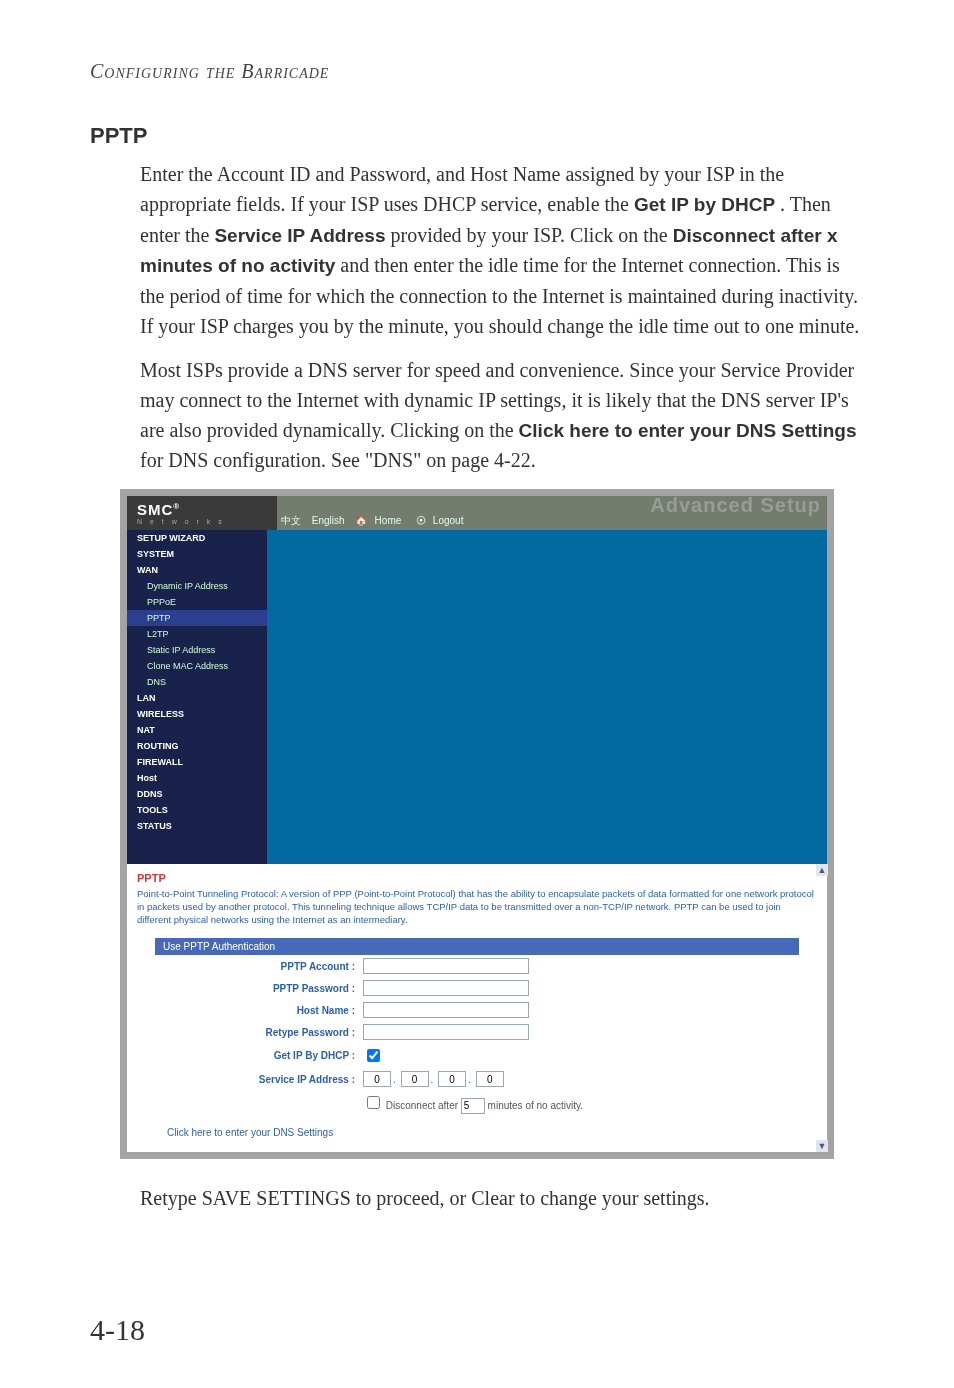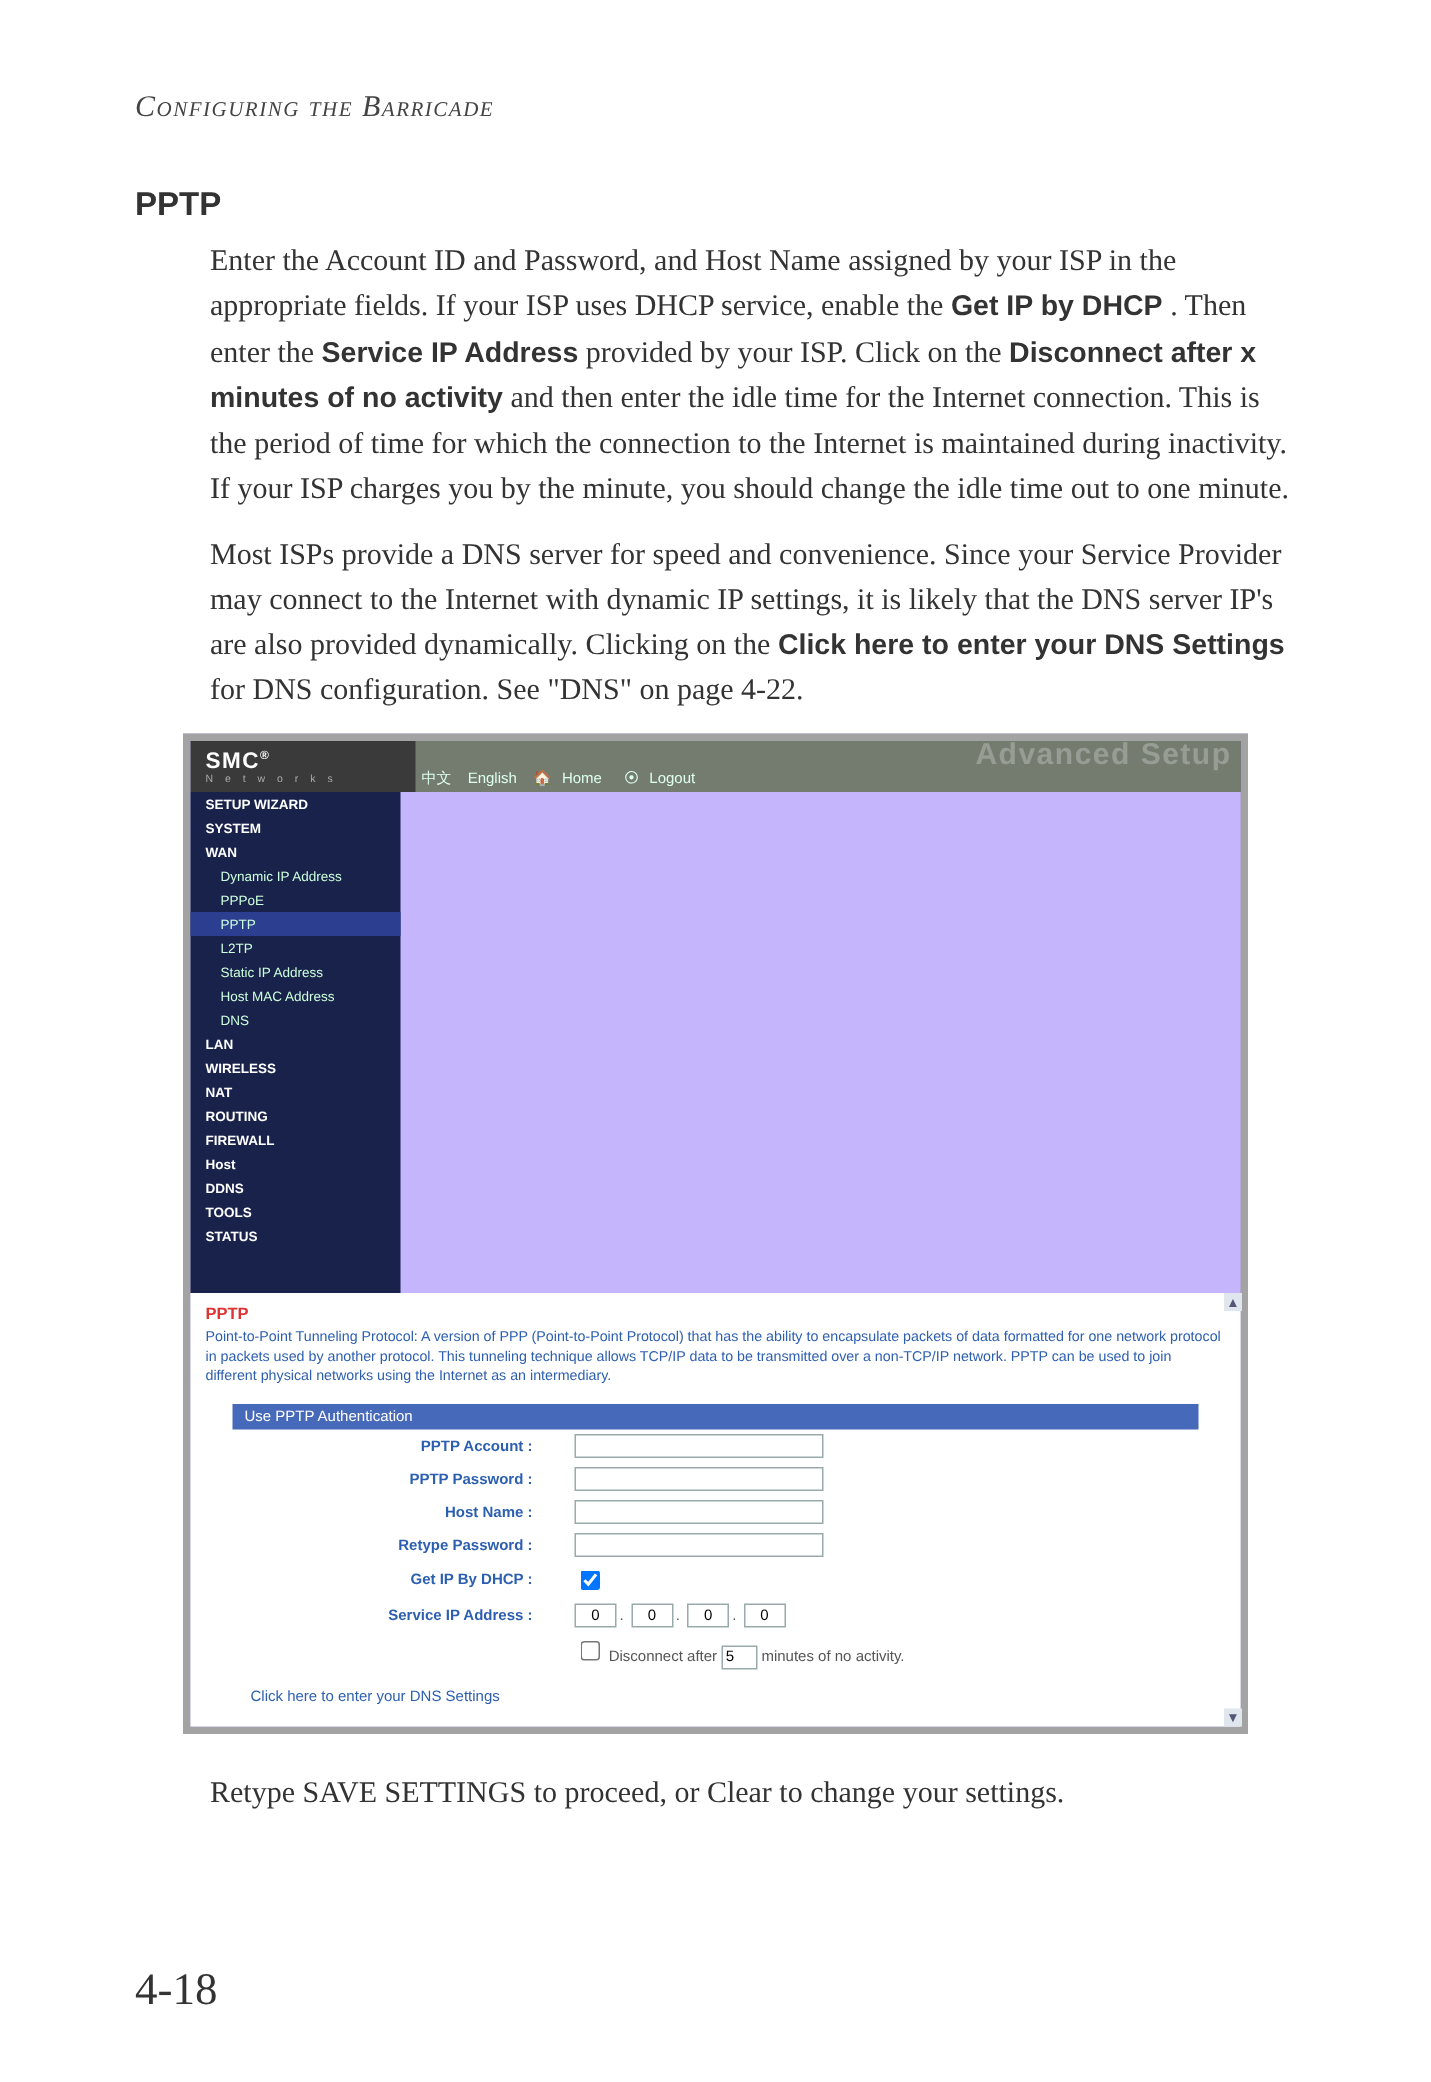--- a/index.html
+++ b/index.html
@@ -41,24 +41,24 @@
     line-height: 1.5;
   }
   .page-num {
     margin-top: 100px;
     font-size: 30px;
   }
   
   .shot-wrap {
     margin: 14px auto 10px auto;
     width: 700px;
-    border: 5px solid #a3a3a3;
+    border: 7px solid #a3a3a3;
     font-family: Verdana, Arial, sans-serif;
     font-size: 10px;
-    background: #c4b5fd;
+    background: #0369a1;
   }
   .shot-top {
     display: flex;
     background: #3a3a3a;
     color: #fff;
     height: 34px;
   }
   .shot-top-left {
     width: 140px;
     display: flex;
@@ -105,21 +105,21 @@
     padding: 6px 10px 14px 10px;
     position: relative;
   }
   .content-title { color: #d33; font-weight: bold; font-size: 11px; margin: 2px 0 4px 0;}
   .content-desc { color: #2d5fb0; font-size: 9.5px; line-height: 1.35; margin-bottom: 12px;}
   .formbox { margin: 0 18px;}
   .formhdr {
     background: #4769b9; color: #fff; padding: 3px 8px; font-size: 10px;
   }
   .formrow {
-    display: flex; align-items: center; padding: 3px 0; gap: 20px;
+    display: flex; align-items: center; padding: 3px 0;
   }
   .formlabel {
     width: 200px; text-align: right; color: #2d5fb0; font-weight: bold; font-size: 10px;
     padding-right: 8px;
   }
   .formfield { flex: 1; color: #555;}
   .formfield input[type=text], .formfield input[type=password] {
     border: 1px solid #9aa; height: 14px; font-size: 10px; padding: 0 2px;
   }
   .txt-wide { width: 160px;}
@@ -177,21 +177,21 @@
     <div class="shot-body">
       <div class="sidebar">
         <div class="side-item head">SETUP WIZARD</div>
         <div class="side-item head">SYSTEM</div>
         <div class="side-item head">WAN</div>
         <div class="side-item sub">Dynamic IP Address</div>
         <div class="side-item sub">PPPoE</div>
         <div class="side-item sub current">PPTP</div>
         <div class="side-item sub">L2TP</div>
         <div class="side-item sub">Static IP Address</div>
-        <div class="side-item sub">Host MAC Address</div>
+        <div class="side-item sub">Clone MAC Address</div>
         <div class="side-item sub">DNS</div>
         <div class="side-item head">LAN</div>
         <div class="side-item head">WIRELESS</div>
         <div class="side-item head">NAT</div>
         <div class="side-item head">ROUTING</div>
         <div class="side-item head">FIREWALL</div>
         <div class="side-item head">Host</div>
         <div class="side-item head">DDNS</div>
         <div class="side-item head">TOOLS</div>
         <div class="side-item head">STATUS</div>

